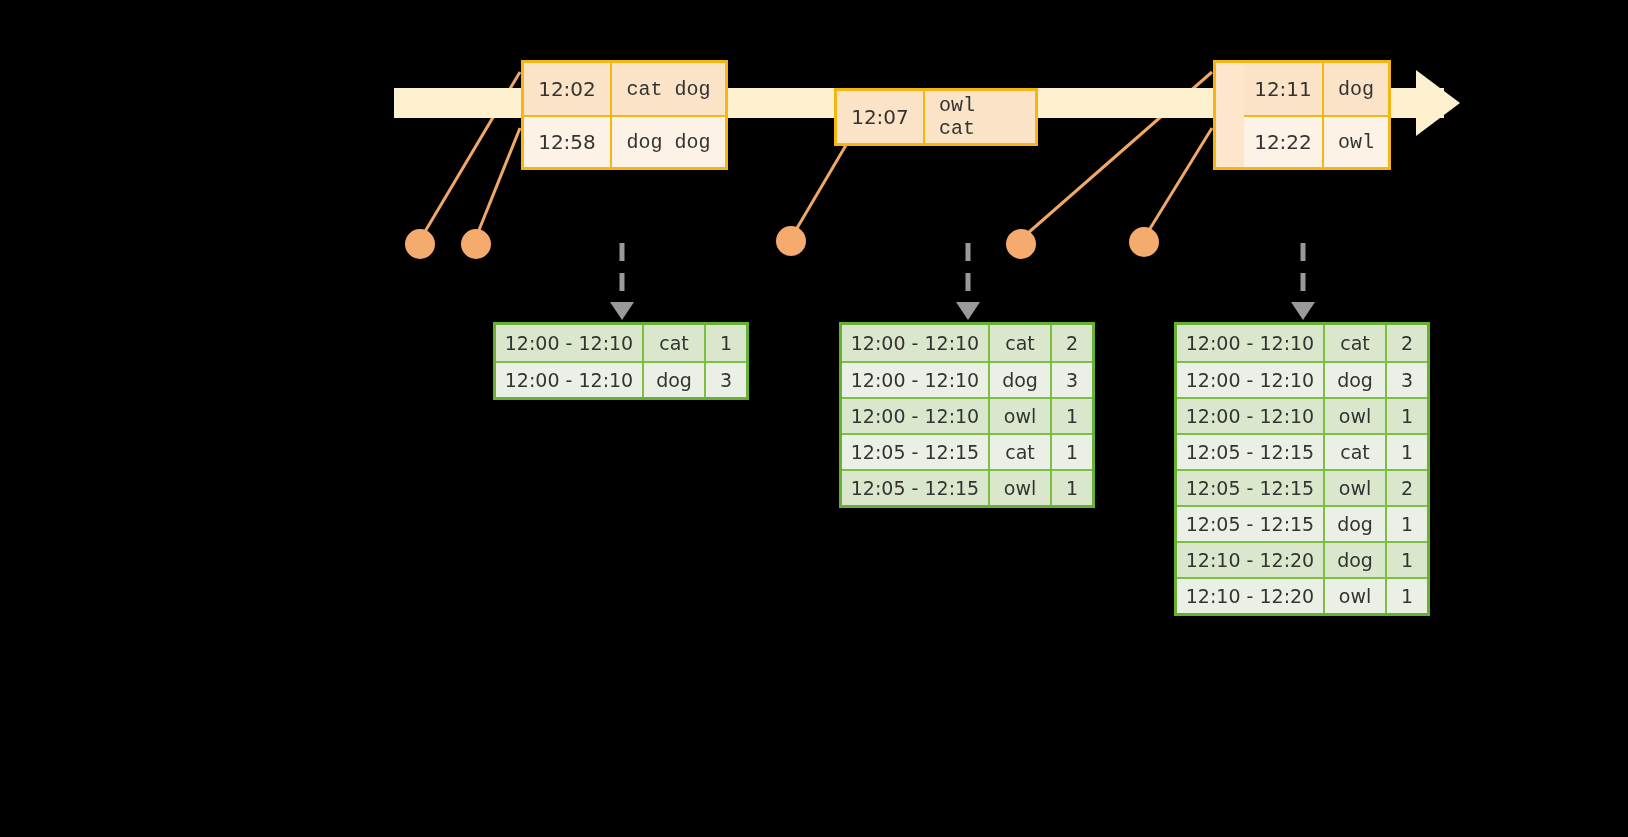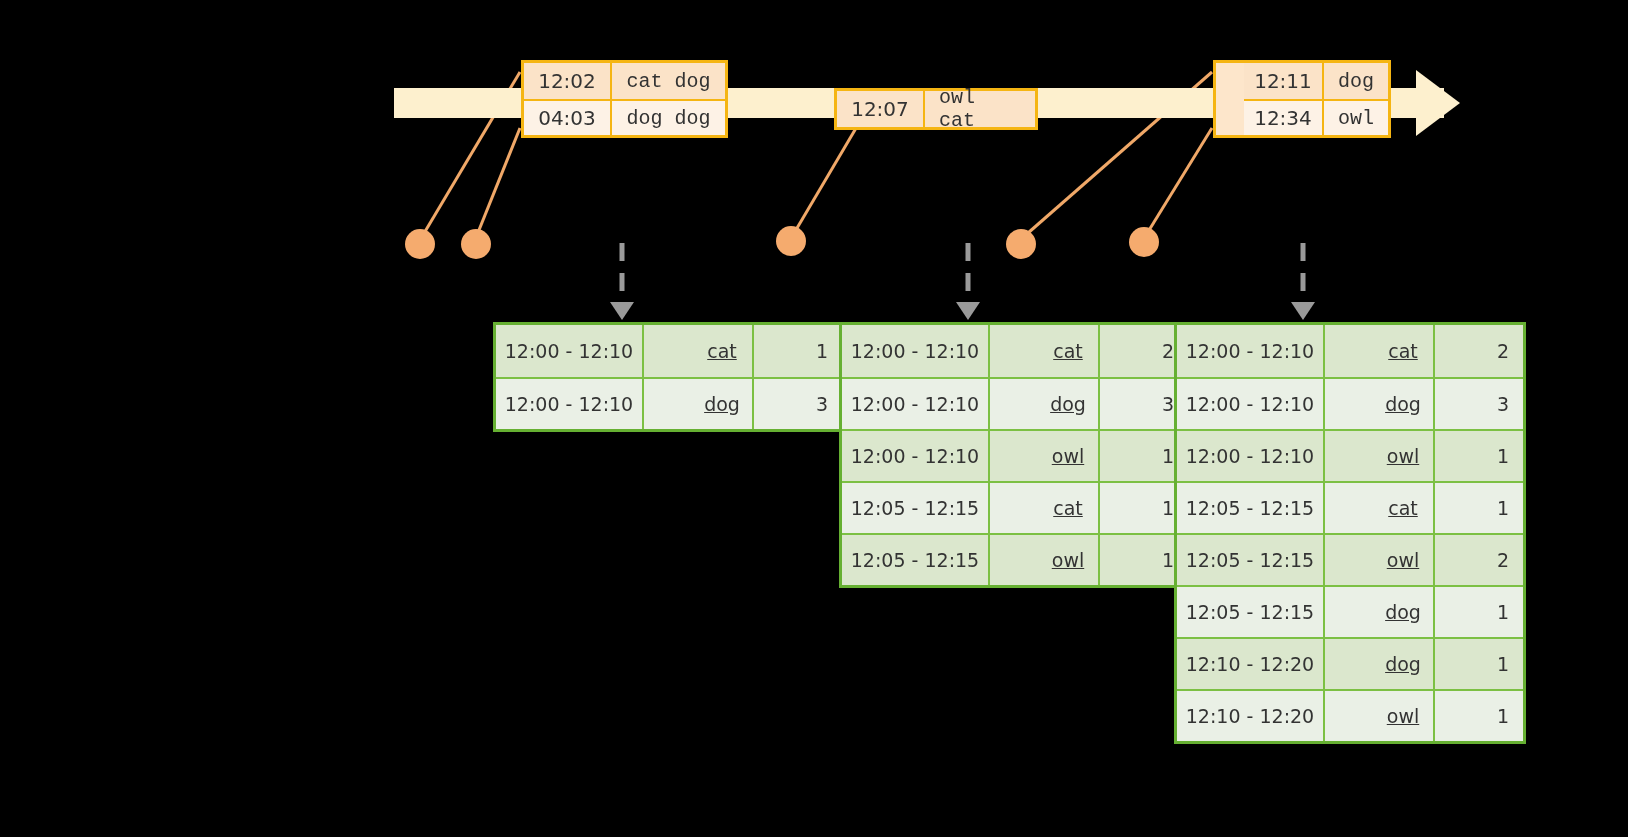--- a/index.html
+++ b/index.html
@@ -41,21 +41,21 @@
 
   
   .event-box {
     position: absolute;
     border: 3px solid #f5b513;
     box-sizing: border-box;
     background: #fde6cb;
   }
   .event-row {
     display: flex;
-    height: 36px;
+    height: 52px;
     box-sizing: border-box;
   }
   .event-row + .event-row {
     border-top: 2px solid #f5b513;
   }
   .event-row.odd  { background: #fbe3c8; }
   .event-row.even { background: #fdf2e6; }
   .ev-time {
     width: 88px;
     display: flex;
@@ -80,23 +80,22 @@
 
   
   .result-table {
     position: absolute;
     border: 3px solid #66b032;
     box-sizing: border-box;
     background: #e7eee0;
   }
   .res-row {
     display: flex;
-    height: 52px;
-    box-sizing: border-box;
-    gap: 48px;
+    height: 36px;
+    box-sizing: border-box;
   }
   .res-row + .res-row { border-top: 2px solid #7cc043; }
   .res-row.odd  { background: #dbe7cd; }
   .res-row.even { background: #eaf0e6; }
   .res-window {
     width: 148px;
     display: flex;
     align-items: center;
     justify-content: center;
     border-right: 2px solid #7cc043;
@@ -106,21 +105,20 @@
   }
   .res-key {
     width: 62px;
     display: flex;
     align-items: center;
     justify-content: center;
     border-right: 2px solid #7cc043;
     font-size: 19px;
     color: #333333;
     box-sizing: border-box;
-    text-decoration: underline;
   }
   .res-count {
     width: 40px;
     display: flex;
     align-items: center;
     justify-content: center;
     font-size: 19px;
     color: #333333;
     box-sizing: border-box;
   }
@@ -165,39 +163,39 @@
   </svg>
 
   <div class="timeline-bar"></div>
 
   <div class="event-box" style="left:521px; top:60px; width:207px;">
     <div class="event-row odd">
       <div class="ev-time">12:02</div>
       <div class="ev-payload">cat dog</div>
     </div>
     <div class="event-row even">
-      <div class="ev-time">04:03</div>
+      <div class="ev-time">12:58</div>
       <div class="ev-payload">dog dog</div>
     </div>
   </div>
 
   <div class="event-box" style="left:834px; top:88px; width:204px;">
     <div class="event-row odd">
       <div class="ev-time">12:07</div>
       <div class="ev-payload">owl cat</div>
     </div>
   </div>
 
   <div class="event-box" style="left:1213px; top:60px; width:178px;padding-left:28px;">
     <div class="event-row odd">
       <div class="ev-time">12:11</div>
       <div class="ev-payload">dog</div>
     </div>
     <div class="event-row even">
-      <div class="ev-time">12:34</div>
+      <div class="ev-time">12:22</div>
       <div class="ev-payload">owl</div>
     </div>
   </div>
 
   <div class="result-table" style="left:493px; top:322px;">
     <div class="res-row odd">
       <div class="res-window">12:00 - 12:10</div>
       <div class="res-key">cat</div>
       <div class="res-count">1</div>
     </div>

